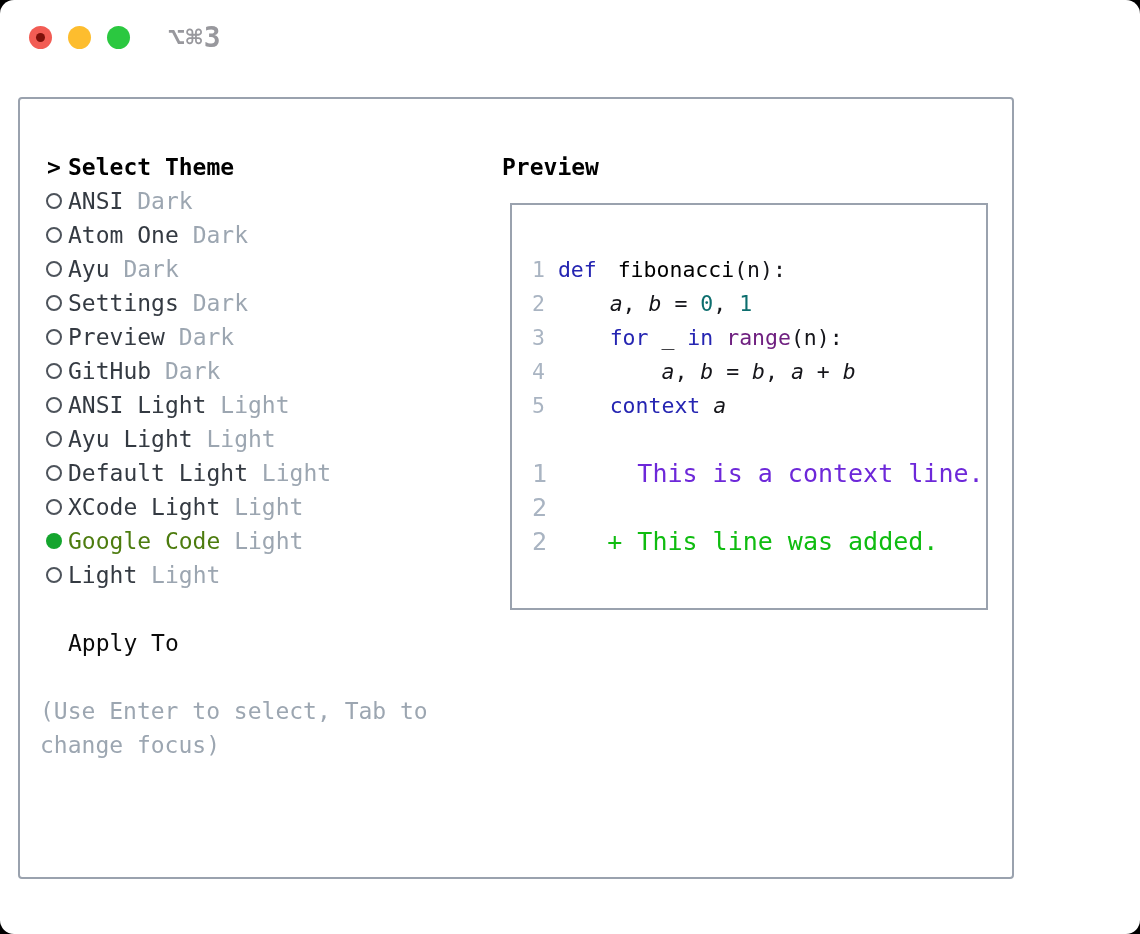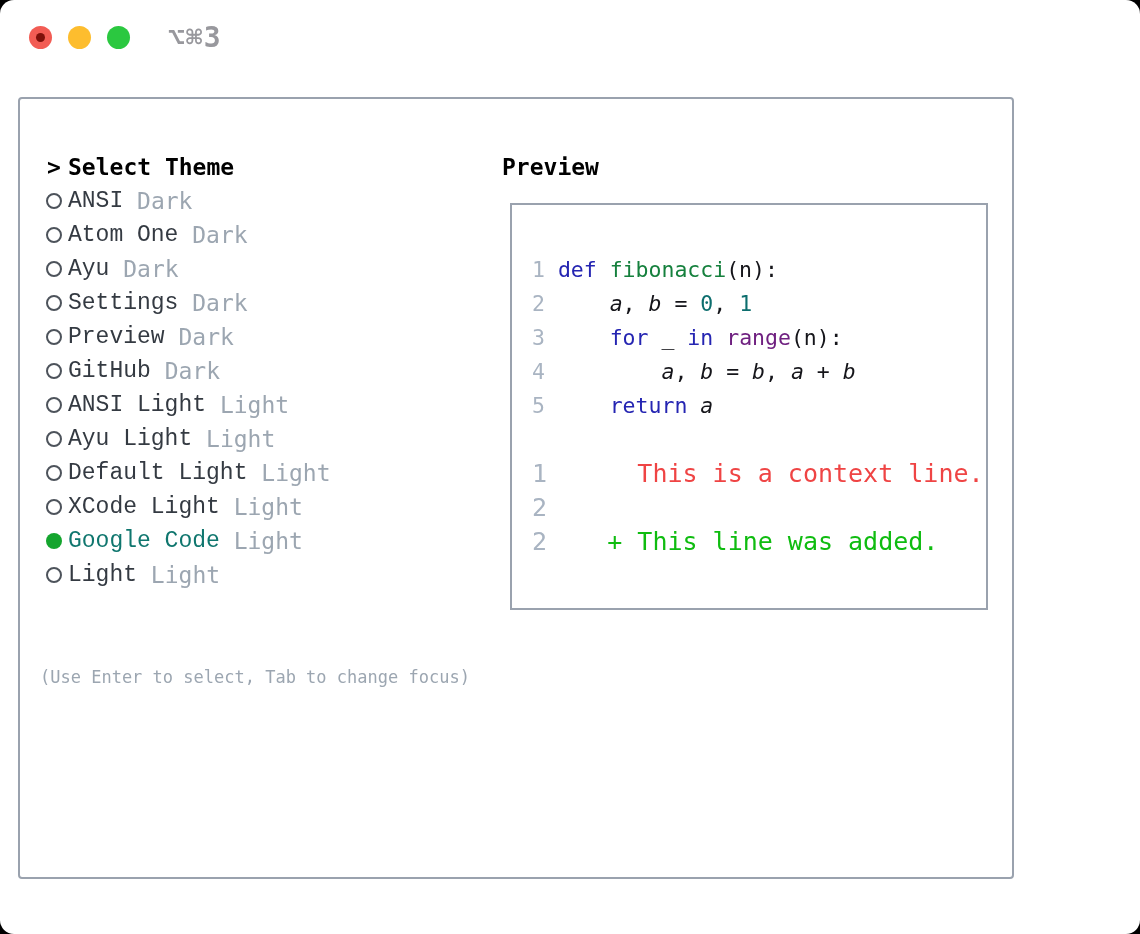--- a/index.html
+++ b/index.html
@@ -20,26 +20,26 @@
   .panel { position:absolute; left:18px; top:97px; width:996px; height:782px; border:2px solid #9aa2ae; border-radius:4px; background:#fff; }
 
   
   .left-col { position:absolute; left:20px; top:51px; width:440px; font-size:23px; color:#343a42; }
   .row { height:34px; display:flex; align-items:center; white-space:pre; }
   .marker-cell { width:28px; display:flex; justify-content:center; align-items:center; flex:0 0 28px; }
   .prompt { font-weight:bold; color:#000; }
   .radio { width:16px; height:16px; border-radius:50%; border:2.5px solid #4d535b; }
   .radio.on { border:none; background:#14a52e; }
   .hdr-label { font-weight:bold; color:#000; }
-  .item-name { color:#343a42;font-family:Liberation Mono, monospace; }
-  .item-name.selected { color:#0f766e; }
+  .item-name { color:#343a42; }
+  .item-name.selected { color:#4d7c0f; }
   .variant { color:#9ca6b1; }
   .spacer { height:34px; }
   .section-label { color:#0b0b0b; }
-  .help { margin-top:0; width:430px; margin-left:0; padding-left:0; color:#9ca6b1; line-height:34px; font-size:17px; }
+  .help { margin-top:0; width:430px; margin-left:0; padding-left:0; color:#9ca6b1; line-height:34px; font-size:23px; }
   .help-wrap { margin-top:34px; }
 
   
   .preview-label { position:absolute; left:482px; top:51px; height:34px; display:flex; align-items:center; font-size:23px; font-weight:bold; color:#000; }
   .preview-box { position:absolute; left:490px; top:104px; width:478px; height:407px; border:2px solid #9aa2ae; background:#fff; padding:47px 0 0 20px; overflow:hidden; }
   .code-line { height:34px; display:flex; align-items:center; white-space:pre; font-size:21.5px; }
   .code-line .ln { display:inline-block; width:1ch; margin-right:1ch; color:#a9b4c2; text-align:right; }
   .diff-line { height:34px; display:flex; align-items:center; white-space:pre; font-size:25px; }
   .diff-line .ln { display:inline-block; width:1ch; margin-right:4ch; color:#a9b4c2; text-align:right; }
   .tok-variable { font-style:italic; }
@@ -77,41 +77,45 @@
           <div class="row"><span class="marker-cell"><span class="radio"></span></span><span class="item-name">ANSI Light</span><span class="variant"> Light</span></div>
           <div class="row"><span class="marker-cell"><span class="radio"></span></span><span class="item-name">Ayu Light</span><span class="variant"> Light</span></div>
           <div class="row"><span class="marker-cell"><span class="radio"></span></span><span class="item-name">Default Light</span><span class="variant"> Light</span></div>
           <div class="row"><span class="marker-cell"><span class="radio"></span></span><span class="item-name">XCode Light</span><span class="variant"> Light</span></div>
           <div class="row"><span class="marker-cell"><span class="radio on"></span></span><span class="item-name selected">Google Code</span><span class="variant"> Light</span></div>
           <div class="row"><span class="marker-cell"><span class="radio"></span></span><span class="item-name">Light</span><span class="variant"> Light</span></div>
         </div>
 
       <div class="spacer"></div>
 
+      <div class="row">
+        <span class="marker-cell"></span>
+        <span class="section-label">Apply To</span>
+      </div>
 
       <div id="apply-options">
         </div>
 
       <div class="help-wrap">
         <div class="help">(Use Enter to select, Tab to change focus)</div>
       </div>
     </div>
 
     <div class="preview-label">Preview</div>
 
     <div class="preview-box">
       <div id="code-block">
-          <div class="code-line"><span class="ln" style="color: rgb(169, 180, 194);">1</span><span class="tok-keyword" style="color: rgb(37, 37, 178);">def</span><span class="tok-plain" style="color: rgb(21, 21, 26);"> </span><span class="tok-function" style="color: #15803d;">fibonacci</span><span class="tok-plain" style="color: rgb(21, 21, 26);">(n):</span></div>
+          <div class="code-line"><span class="ln" style="color: rgb(169, 180, 194);">1</span><span class="tok-keyword" style="color: rgb(37, 37, 178);">def</span><span class="tok-plain" style="color: rgb(21, 21, 26);"> </span><span class="tok-function" style="color: #000000; margin-left: 8px;">fibonacci</span><span class="tok-plain" style="color: rgb(21, 21, 26);">(n):</span></div>
           <div class="code-line"><span class="ln" style="color: rgb(169, 180, 194);">2</span><span class="tok-plain" style="color: rgb(21, 21, 26);">    </span><span class="tok-variable" style="color: rgb(21, 21, 26);">a</span><span class="tok-plain" style="color: rgb(21, 21, 26);">, </span><span class="tok-variable" style="color: rgb(21, 21, 26);">b</span><span class="tok-plain" style="color: rgb(21, 21, 26);"> = </span><span class="tok-number" style="color: rgb(13, 110, 110);">0</span><span class="tok-plain" style="color: rgb(21, 21, 26);">, </span><span class="tok-number" style="color: rgb(13, 110, 110);">1</span></div>
           <div class="code-line"><span class="ln" style="color: rgb(169, 180, 194);">3</span><span class="tok-plain" style="color: rgb(21, 21, 26);">    </span><span class="tok-keyword" style="color: rgb(37, 37, 178);">for</span><span class="tok-plain" style="color: rgb(21, 21, 26);"> _ </span><span class="tok-keyword" style="color: rgb(37, 37, 178);">in</span><span class="tok-plain" style="color: rgb(21, 21, 26);"> </span><span class="tok-function" style="color: rgb(111, 32, 128);">range</span><span class="tok-plain" style="color: rgb(21, 21, 26);">(n):</span></div>
           <div class="code-line"><span class="ln" style="color: rgb(169, 180, 194);">4</span><span class="tok-plain" style="color: rgb(21, 21, 26);">        </span><span class="tok-variable" style="color: rgb(21, 21, 26);">a</span><span class="tok-plain" style="color: rgb(21, 21, 26);">, </span><span class="tok-variable" style="color: rgb(21, 21, 26);">b</span><span class="tok-plain" style="color: rgb(21, 21, 26);"> = </span><span class="tok-variable" style="color: rgb(21, 21, 26);">b</span><span class="tok-plain" style="color: rgb(21, 21, 26);">, </span><span class="tok-variable" style="color: rgb(21, 21, 26);">a</span><span class="tok-plain" style="color: rgb(21, 21, 26);"> + </span><span class="tok-variable" style="color: rgb(21, 21, 26);">b</span></div>
-          <div class="code-line"><span class="ln" style="color: rgb(169, 180, 194);">5</span><span class="tok-plain" style="color: rgb(21, 21, 26);">    </span><span class="tok-keyword" style="color: rgb(37, 37, 178);">return</span><span class="tok-plain" style="color: rgb(21, 21, 26);"> </span><span class="tok-variable" style="color: rgb(21, 21, 26);">a</span></div>
+          <div class="code-line"><span class="ln" style="color: rgb(169, 180, 194);">5</span><span class="tok-plain" style="color: rgb(21, 21, 26);">    </span><span class="tok-keyword" style="color: rgb(37, 37, 178);">context</span><span class="tok-plain" style="color: rgb(21, 21, 26);"> </span><span class="tok-variable" style="color: rgb(21, 21, 26);">a</span></div>
         </div>
       <div class="blank-line"></div>
       <div id="diff-block">
-          <div class="diff-line"><span class="ln" style="color: rgb(169, 180, 194);">1</span><span style="color: #ef4444;">  This is a context line.</span></div>
+          <div class="diff-line"><span class="ln" style="color: rgb(169, 180, 194);">1</span><span style="color: #6d28d9;">  This is a context line.</span></div>
           <div class="diff-line"><span class="ln" style="color: rgb(169, 180, 194);">2</span></div>
           <div class="diff-line"><span class="ln" style="color: rgb(169, 180, 194);">2</span><span style="color: rgb(15, 188, 16);">+ This line was added.</span></div>
         </div>
     </div>
 
   </div>
 </div>
 
 </body></html>

